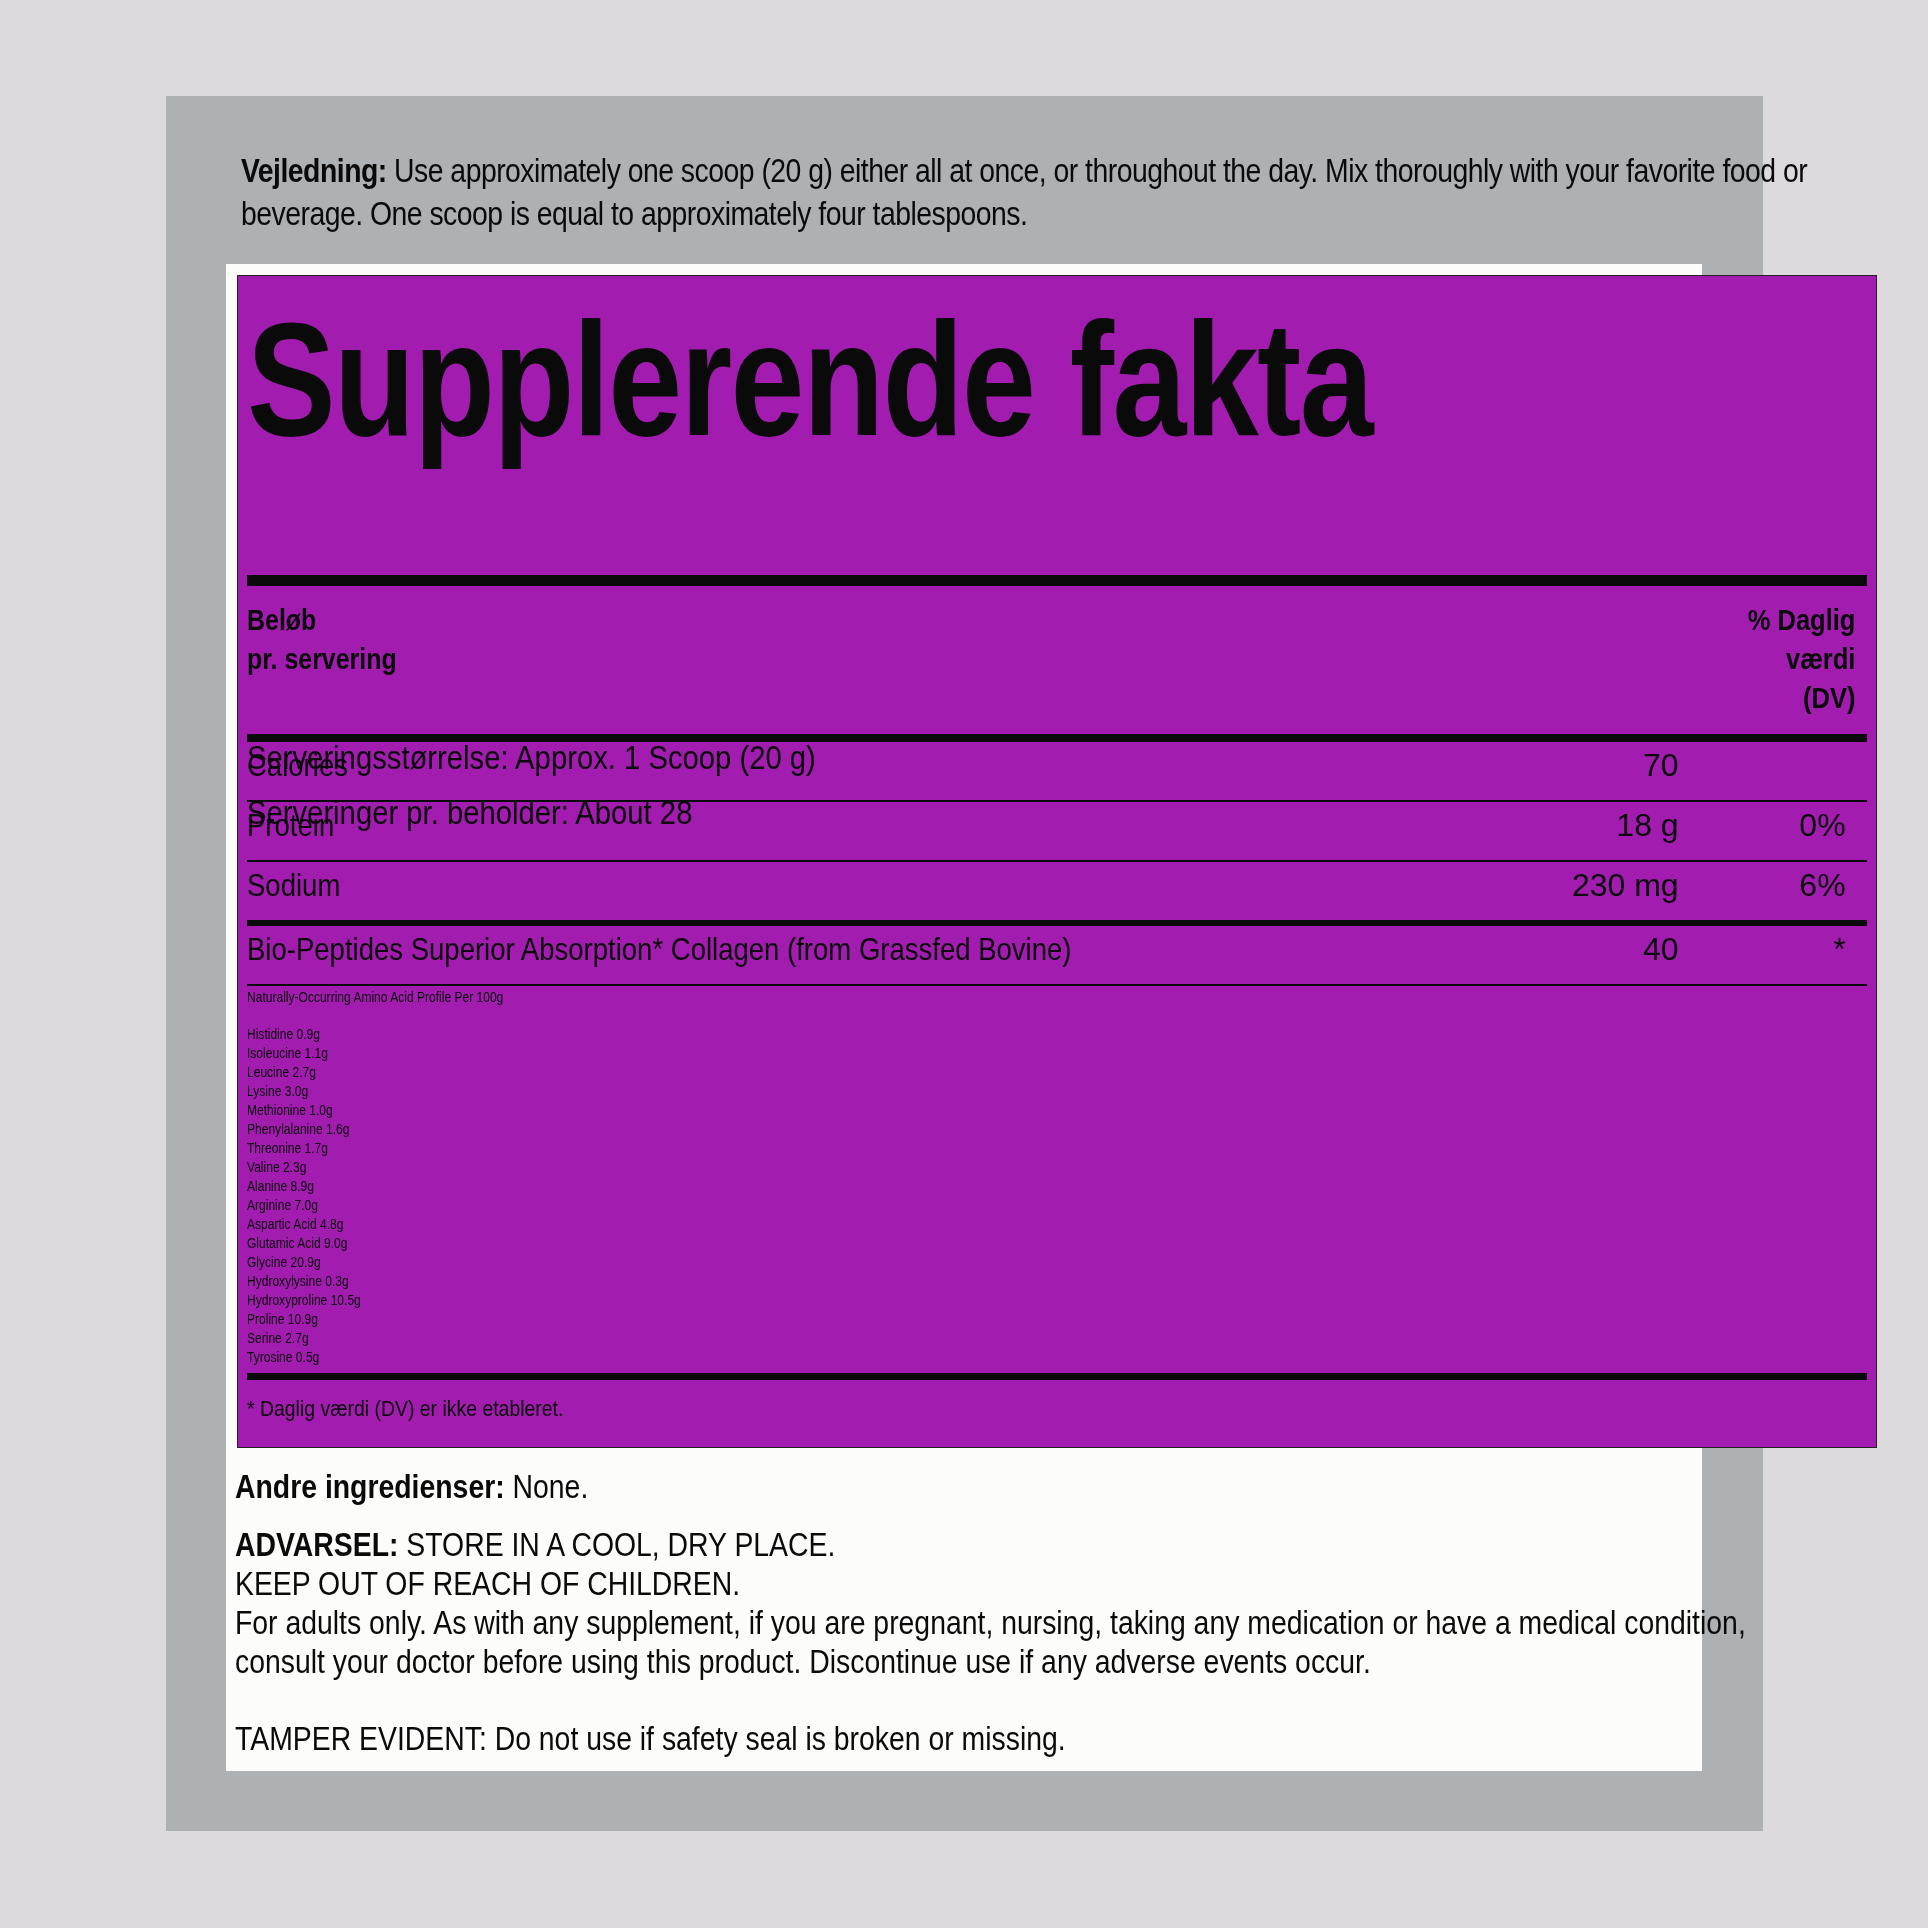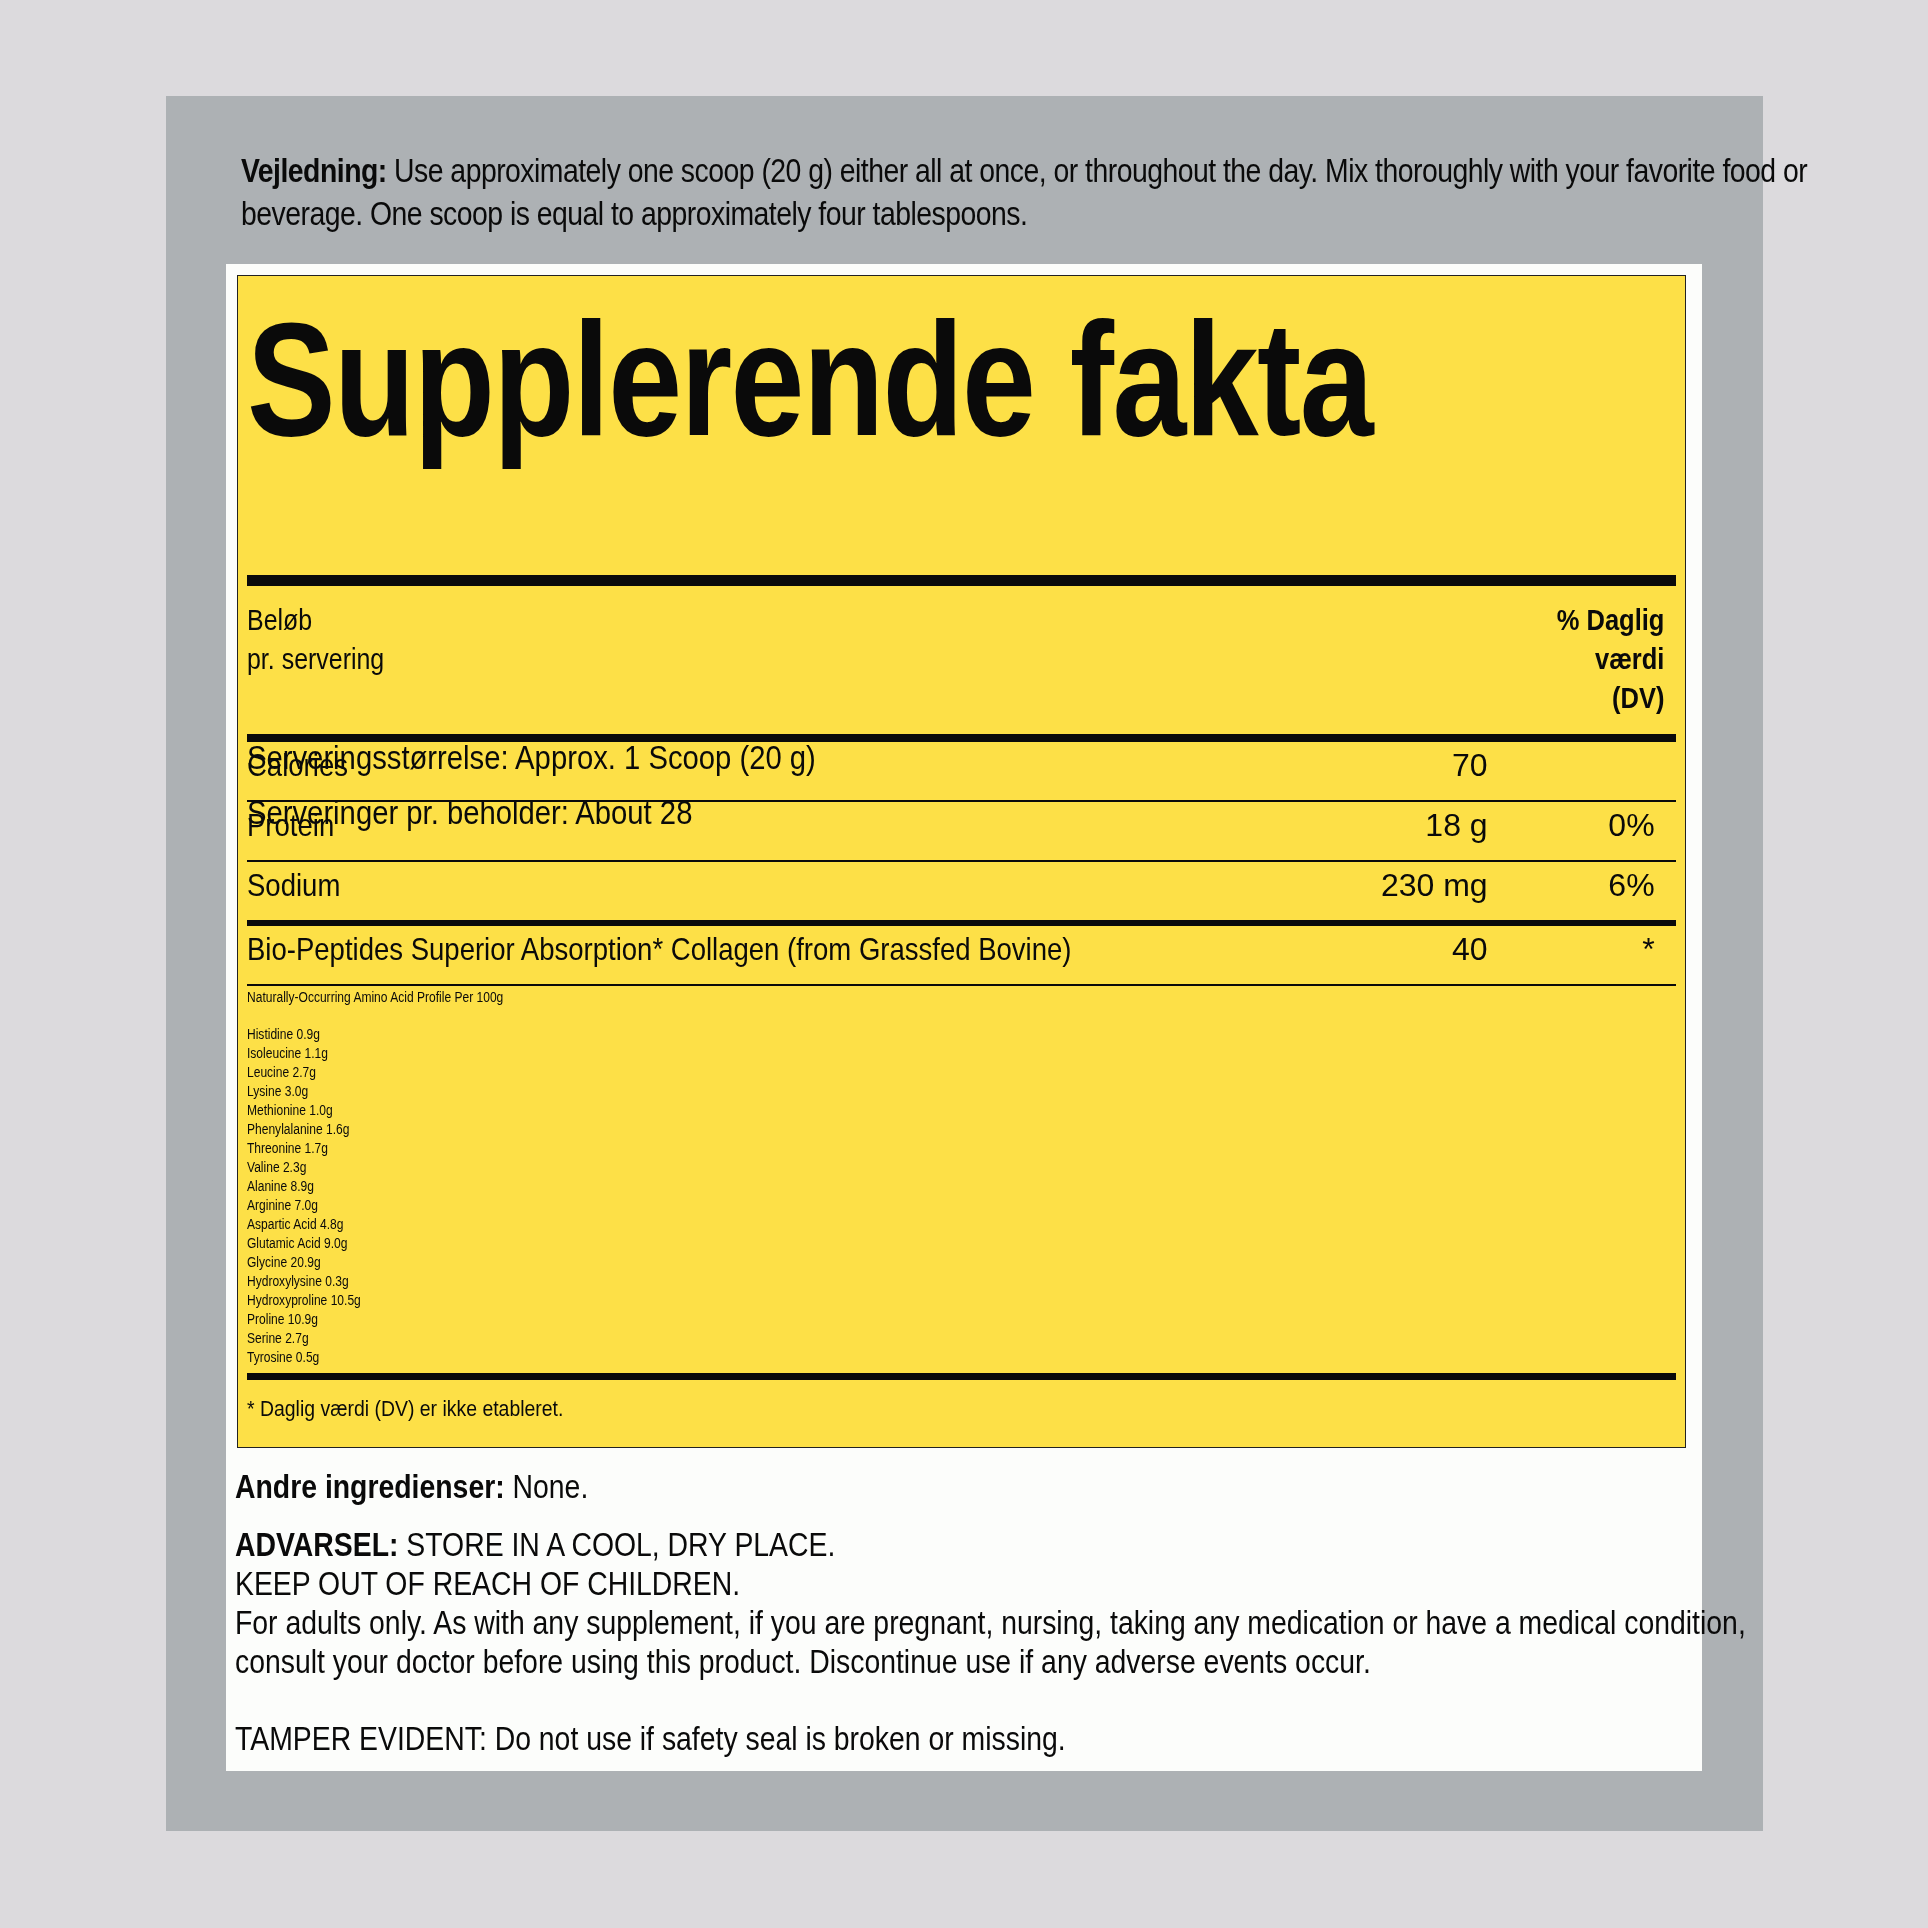--- a/index.html
+++ b/index.html
@@ -31,24 +31,24 @@
   .directions b { font-weight: 700; }
   .card {
     position: absolute;
     left: 226px; top: 264px;
     width: 1476px; height: 1507px;
     background: #fcfdfb;
   }
   .facts-box {
     position: absolute;
     left: 237px; top: 275px;
-    width: 1449px; height: 1173px;
+    width: 1640px; height: 1173px;
     border: 1.9px solid #222;
     box-sizing: border-box;
-    background: #fde047;
+    background: #a21caf;
   }
   .title {
     position: absolute;
     left: 9.4px; top: 9.4px;
     font-size: 162px;
     font-weight: 700;
     letter-spacing: -1.9px;
     line-height: 188px;
     transform: scaleX(0.82);
     transform-origin: left top;
@@ -62,21 +62,21 @@
   .serving {
     position: absolute; left: 9.4px;
     font-size: 34px; line-height: 41px;
   }
   .rule {
     position: absolute; left: 9.4px; right: 9.4px;
     background: #0a0a0a;
   }
   .hdr-left {
     position: absolute; left: 9.4px; top: 325px;
-    font-size: 29px; font-weight: 400; line-height: 39px;
+    font-size: 29px; font-weight: 700; line-height: 39px;
   }
   .hdr-right {
     position: absolute; right: 21px; top: 325px;
     font-size: 29px; font-weight: 700; line-height: 39px;
     text-align: right;
     transform: scaleX(0.88);
     transform-origin: right top;
   }
   .row {
     position: absolute; left: 9.4px; right: 9.4px;

